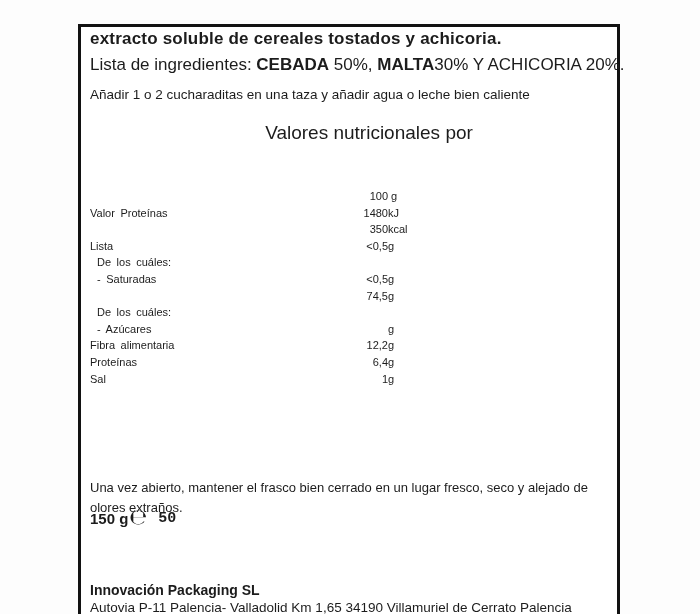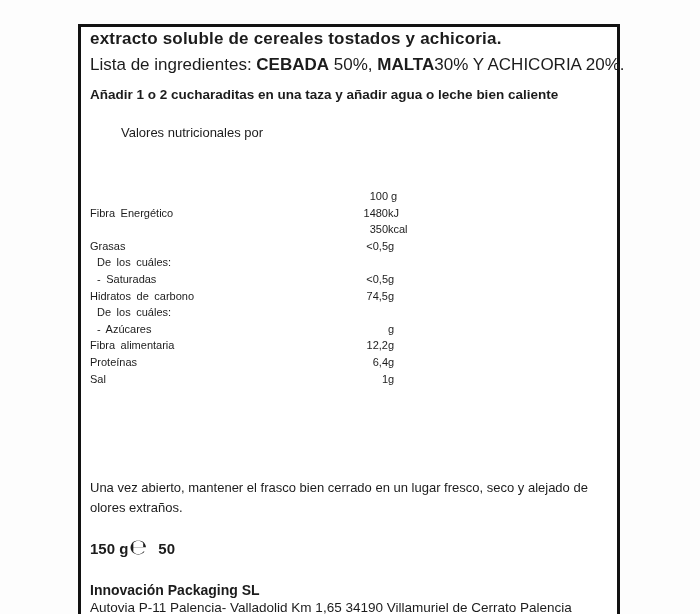--- a/index.html
+++ b/index.html
@@ -30,26 +30,25 @@
   .ingredients-line{
     left:9px;top:28px;right:4px;
     font-size:17px;
     white-space:nowrap;
   }
   .ingredients-line b{font-weight:bold;}
   .preparation-line{
     left:9px;top:60px;right:0;
     font-size:13.5px;
     white-space:nowrap;
-    font-weight:bold;
   }
   .nutrition-header{
     left:40px;top:96px;width:496px;
-    text-align:left;
-    font-size:13px;
+    text-align:center;
+    font-size:19px;
     line-height:19px;
   }
   .nutrition-table{
     left:9px;top:161px;width:520px;
   }
   .nrow{
     position:relative;
     height:16.6px;
     font-size:11px;
     line-height:16.6px;
@@ -69,33 +68,33 @@
     position:absolute;
     left:298px;top:0;
     white-space:pre;
   }
   .storage-note{
     left:9px;top:451px;width:505px;
     font-size:13px;
     line-height:19.5px;
   }
   .net-weight-line{
-    left:9px;top:511px;
+    left:9px;top:481px;
     font-size:15px;font-weight:bold;
     display:flex;align-items:center;justify-content:center;
   }
   .estimated-sign{
     font-family:"DejaVu Sans",sans-serif;
     font-weight:normal;
     font-size:21px;
     line-height:21px;
     margin-left:1px;
     position:relative;top:-1px;
   }
-  .units-count{margin-left:11px;}
+  .units-count{margin-left:11px;font-family:Liberation Mono, monospace;}
   .manufacturer-block{
     left:9px;top:554px;right:4px;
     font-size:13.5px;
     line-height:18px;
   }
   .manufacturer-name{font-weight:bold;font-size:14px;}
 </style>
 </head>
 <body>
 
@@ -113,46 +112,45 @@
     <div>Valores nutricionales por</div>
   </div>
 
   <div class="abs nutrition-table">
     <div class="nrow">
       <span class="nlabel"></span>
       <span class="nnum">100</span>
       <span class="nunit"> g</span>
     </div>
     <div class="nrow">
-      <span class="nlabel">Fibra Energético</span>
+      <span class="nlabel">Valor Proteínas</span>
       <span class="nnum">1480</span>
       <span class="nunit">kJ</span>
     </div>
     <div class="nrow">
       <span class="nlabel"></span>
       <span class="nnum">350</span>
       <span class="nunit">kcal</span>
     </div>
     <div class="nrow">
-      <span class="nlabel">Grasas</span>
+      <span class="nlabel">Lista</span>
       <span class="nnum">&lt;0,5</span>
       <span class="nunit">g</span>
     </div>
     <div class="nrow indent">
       <span class="nlabel">De los cuáles:</span>
       <span class="nnum"></span>
       <span class="nunit"></span>
     </div>
     <div class="nrow indent">
       <span class="nlabel">- Saturadas</span>
       <span class="nnum">&lt;0,5</span>
       <span class="nunit">g</span>
     </div>
     <div class="nrow">
-      <span class="nlabel">Hidratos de carbono</span>
       <span class="nnum">74,5</span>
       <span class="nunit">g</span>
     </div>
     <div class="nrow indent">
       <span class="nlabel">De los cuáles:</span>
       <span class="nnum"></span>
       <span class="nunit"></span>
     </div>
     <div class="nrow indent">
       <span class="nlabel">- Azúcares</span>

